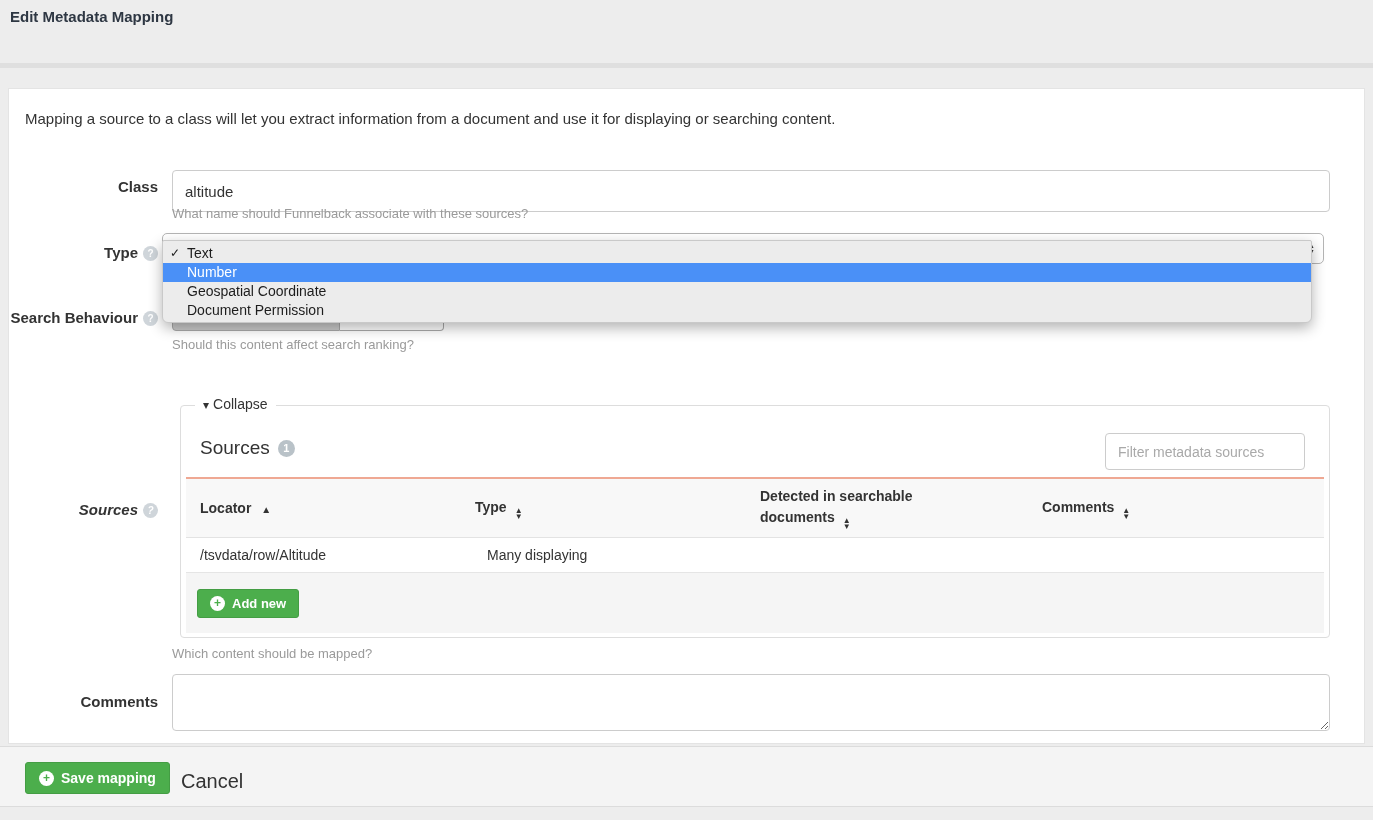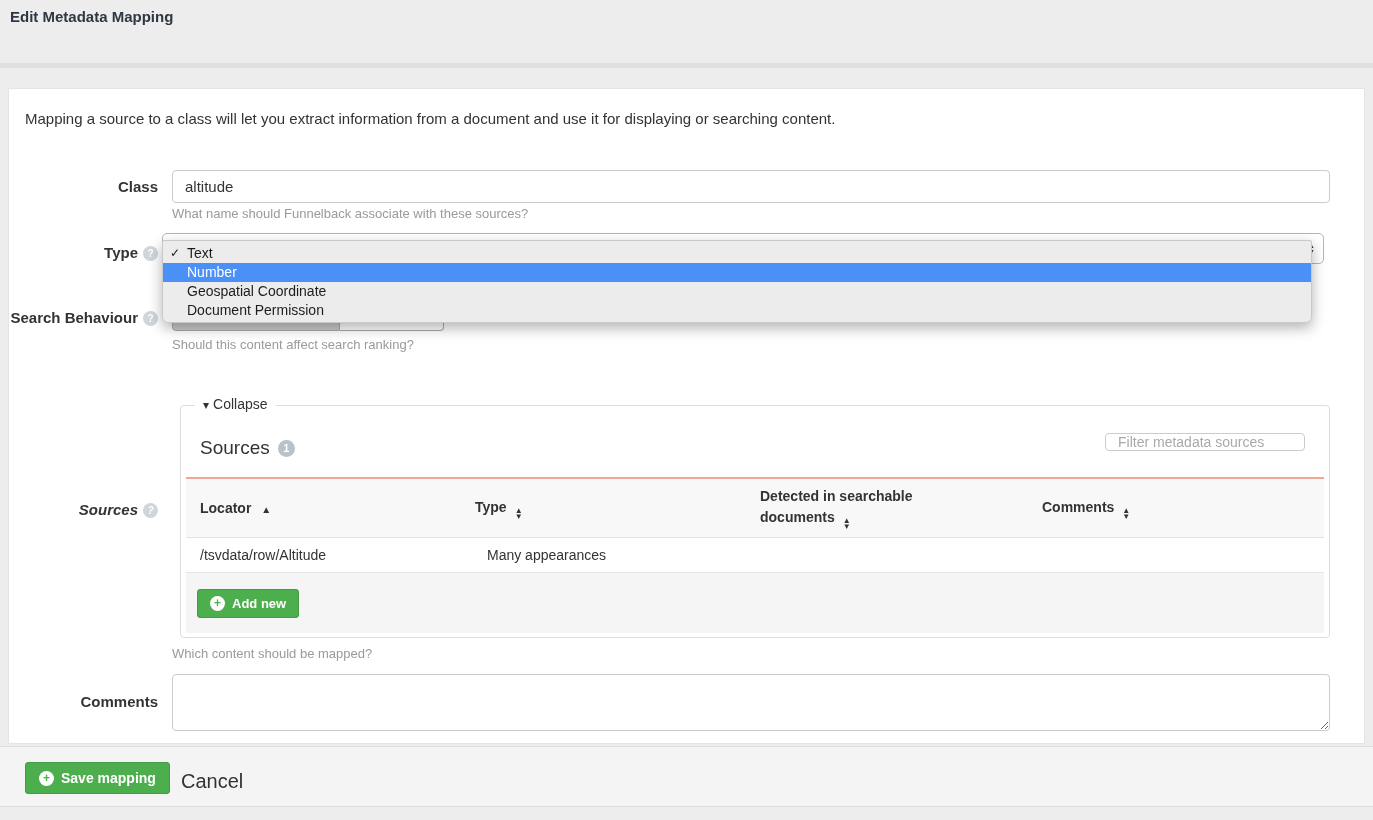--- a/index.html
+++ b/index.html
@@ -94,21 +94,21 @@
     padding: 0 8px; font-size: 14px; color: #333; cursor: pointer; white-space: nowrap;
   }
   .legend .caret { font-size: 12px; margin-right: 4px; color: #333; }
 
   .sources-heading { position: absolute; left: 19px; top: 31px; font-size: 19px; font-weight: 500; color: #333; }
   .badge {
     display: inline-flex; align-items: center; justify-content: center;
     width: 17px; height: 17px; border-radius: 50%; background: #b9c2c8;
     color: #fff; font-size: 11px; font-weight: 700; margin-left: 8px; vertical-align: 2px;
   }
-  .filter-input { position: absolute; left: 924px; top: 27px; width: 200px; height: 18px; font-size: 14px; }
+  .filter-input { position: absolute; left: 924px; top: 27px; width: 200px; height: 37px; font-size: 14px; }
 
   .tbl { position: absolute; left: 5px; top: 71px; width: 1138px; }
   .tbl-header {
     display: grid; grid-template-columns: 275px 285px 282px 1fr;
     align-items: center; height: 61px;
     background: #f8f8f8; border-top: 2px solid #efa893; border-bottom: 1px solid #e3e3e3;
   }
   .th { padding-left: 14px; font-size: 14px; font-weight: 700; color: #333; line-height: 1.45; cursor: pointer; }
   .th.wrap { padding-right: 96px; }
   .sort-asc { font-size: 10px; margin-left: 10px; color: #333; }
@@ -157,21 +157,21 @@
 <div class="abs page-title">Edit Metadata Mapping</div>
 <div class="abs top-divider"></div>
 
 <div class="abs panel"></div>
 
 <div class="abs intro">Mapping a source to a class will let you extract information from a document and use it for displaying or searching content.</div>
 
 <div class="abs field-label" style="top:178px;">
   <span>Class</span>
 </div>
-<input class="abs text-input" style="left: 172px; top: 170px; width: 1158px; height: 33px;" value="altitude">
+<input class="abs text-input" style="left: 172px; top: 170px; width: 1158px; height: 42px;" value="altitude">
 <div class="abs help-text" style="left:172px; top:206px;">What name should Funnelback associate with these sources?</div>
 
 <div class="abs field-label" style="top:244px;">
   <span>Type</span><span class="qicon">?</span>
 </div>
 
 <div class="abs native-select">
   <span class="stepper">
     <span>▲</span>
     <span>▼</span>
@@ -238,21 +238,21 @@
       <div class="th">
         <span>Comments</span><span class="sort-both">
             <span>▲</span>
             <span>▼</span>
           </span>
       </div>
     </div>
 
     <div class="tbl-row">
       <div class="td">/tsvdata/row/Altitude</div>
-      <div class="td">Many appearances</div>
+      <div class="td">Many displaying</div>
       <div class="td"></div>
     </div>
   </div>
 
   <div class="tbl-foot">
     <button class="btn-green btn-addnew">
       <span class="plus-icon">+</span>
       <span>Add new</span>
     </button>
   </div>

